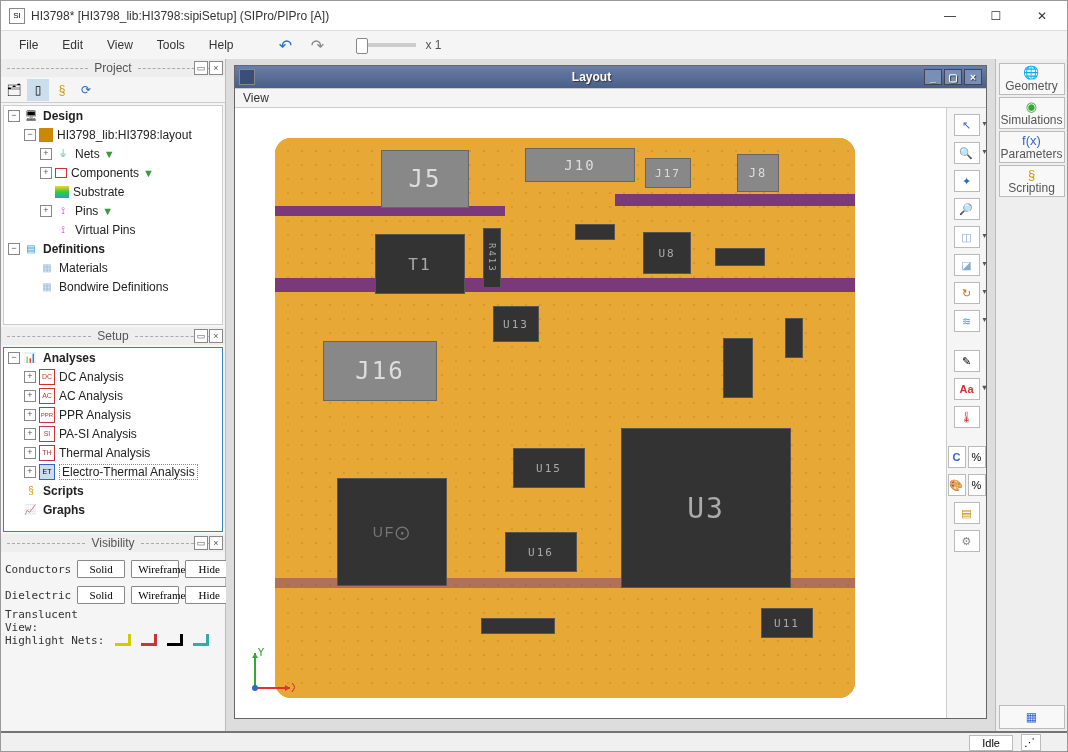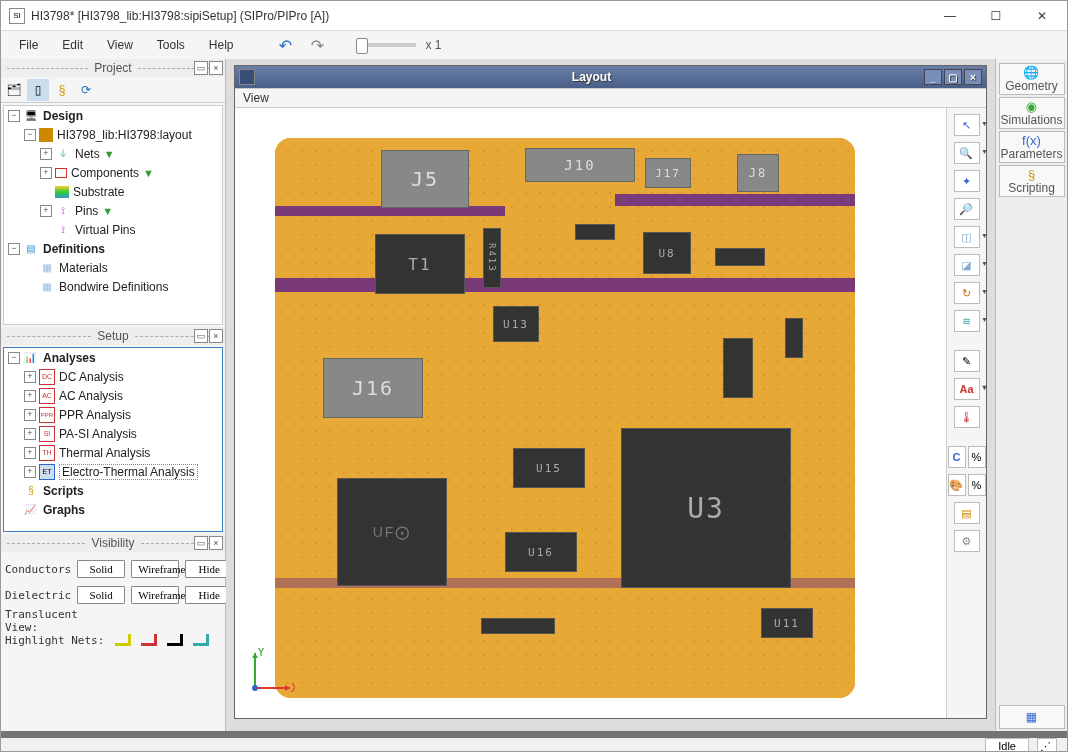--- a/index.html
+++ b/index.html
@@ -58,21 +58,21 @@
 .conn{position:absolute;background:#888;color:#ddd;display:flex;align-items:center;justify-content:center;font-family:monospace;letter-spacing:2px;border:1px solid #666}
 .purple{position:absolute;background:#7a3a7a}
 .dots{position:absolute;inset:6px;pointer-events:none;background-image:radial-gradient(#d08820 1.2px,transparent 1.2px);background-size:14px 14px;opacity:.55}
 .axis{position:absolute;left:10px;bottom:20px;width:50px;height:50px}
 .vtoolbar{width:40px;background:#f5f5f5;border-left:1px solid #ccc;display:flex;flex-direction:column;align-items:center;padding:6px 0;gap:6px}
 .vtb{width:26px;height:22px;border:1px solid #bbb;background:#fff;display:flex;align-items:center;justify-content:center;font-size:11px;position:relative}
 .vtb .dd{position:absolute;right:-8px;top:4px;font-size:8px;color:#555}
 .rcol{width:72px;background:#eee;border-left:1px solid #bbb;display:flex;flex-direction:column;align-items:center;padding-top:4px}
 .rtab{width:66px;height:32px;border:1px solid #bbb;background:#f8f8f8;margin-bottom:2px;display:flex;flex-direction:column;align-items:center;justify-content:center;font-family:monospace;font-size:10px;color:#555}
 .rtab .ric{font-size:13px;height:14px}
-.statusbar{height:20px;background:#f0f0f0;border-top:7px solid #737373;display:flex;align-items:flex-start;justify-content:flex-end;padding:0 10px;gap:8px}
+.statusbar{height:20px;background:#f0f0f0;border-top:2px solid #737373;display:flex;align-items:flex-end;justify-content:flex-end;padding:0 26px;gap:8px}
 .statusbar .cell{border:1px solid #bbb;padding:1px 12px;background:#fff;font-size:11px}
 .filter-ic{color:#3a9a3a;font-size:11px;margin-left:4px}
 </style>
 </head>
 <body>
 
 <div class="titlebar">
   <div class="appicon">SI</div>
   <div class="title">HI3798* [HI3798_lib:HI3798:sipiSetup] (SIPro/PIPro [A])</div>
   <div class="winbtn">—</div>
@@ -276,33 +276,33 @@
       </div>
       <div class="lw-body">
         <div class="canvas">
           <div class="pcb">
             <div class="dots"></div>
             <div class="purple" style="left:0;top:140px;width:100%;height:14px"></div>
             <div class="purple" style="left:0;top:68px;width:230px;height:10px"></div>
             <div class="purple" style="left:340px;top:56px;width:240px;height:12px"></div>
             <div class="purple" style="left:0;top:440px;width:100%;height:10px;opacity:.5"></div>
 
-            <div class="conn" style="left:106px;top:12px;width:88px;height:58px;font-size:20px">J5</div>
+            <div class="conn" style="left:106px;top:12px;width:88px;height:58px;font-size:24px">J5</div>
             <div class="conn" style="left:250px;top:10px;width:110px;height:34px;font-size:14px">J10</div>
             <div class="conn" style="left:370px;top:20px;width:46px;height:30px;font-size:11px">J17</div>
             <div class="conn" style="left:462px;top:16px;width:42px;height:38px;font-size:12px">J8</div>
 
             <div class="chip md" style="left:100px;top:96px;width:90px;height:60px">T1</div>
             <div class="chip sm" style="left:208px;top:90px;width:18px;height:60px;writing-mode:vertical-rl;font-size:9px">R413</div>
 
             <div class="chip sm" style="left:368px;top:94px;width:48px;height:42px">U8</div>
 
             <div class="chip sm" style="left:218px;top:168px;width:46px;height:36px">U13</div>
 
-            <div class="conn" style="left:48px;top:220px;width:100px;height:60px;font-size:20px">J16</div>
+            <div class="conn" style="left:48px;top:203px;width:114px;height:60px;font-size:24px">J16</div>
 
             <div class="chip" style="left:62px;top:340px;width:110px;height:108px">
                 <span style="color:#777;font-size:14px">UF⨀</span>
               </div>
 
             <div class="chip sm" style="left:238px;top:310px;width:72px;height:40px">U15</div>
 
             <div class="chip sm" style="left:230px;top:394px;width:72px;height:40px">U16</div>
 
             <div class="chip lg" style="left:346px;top:290px;width:170px;height:160px">U3</div>

